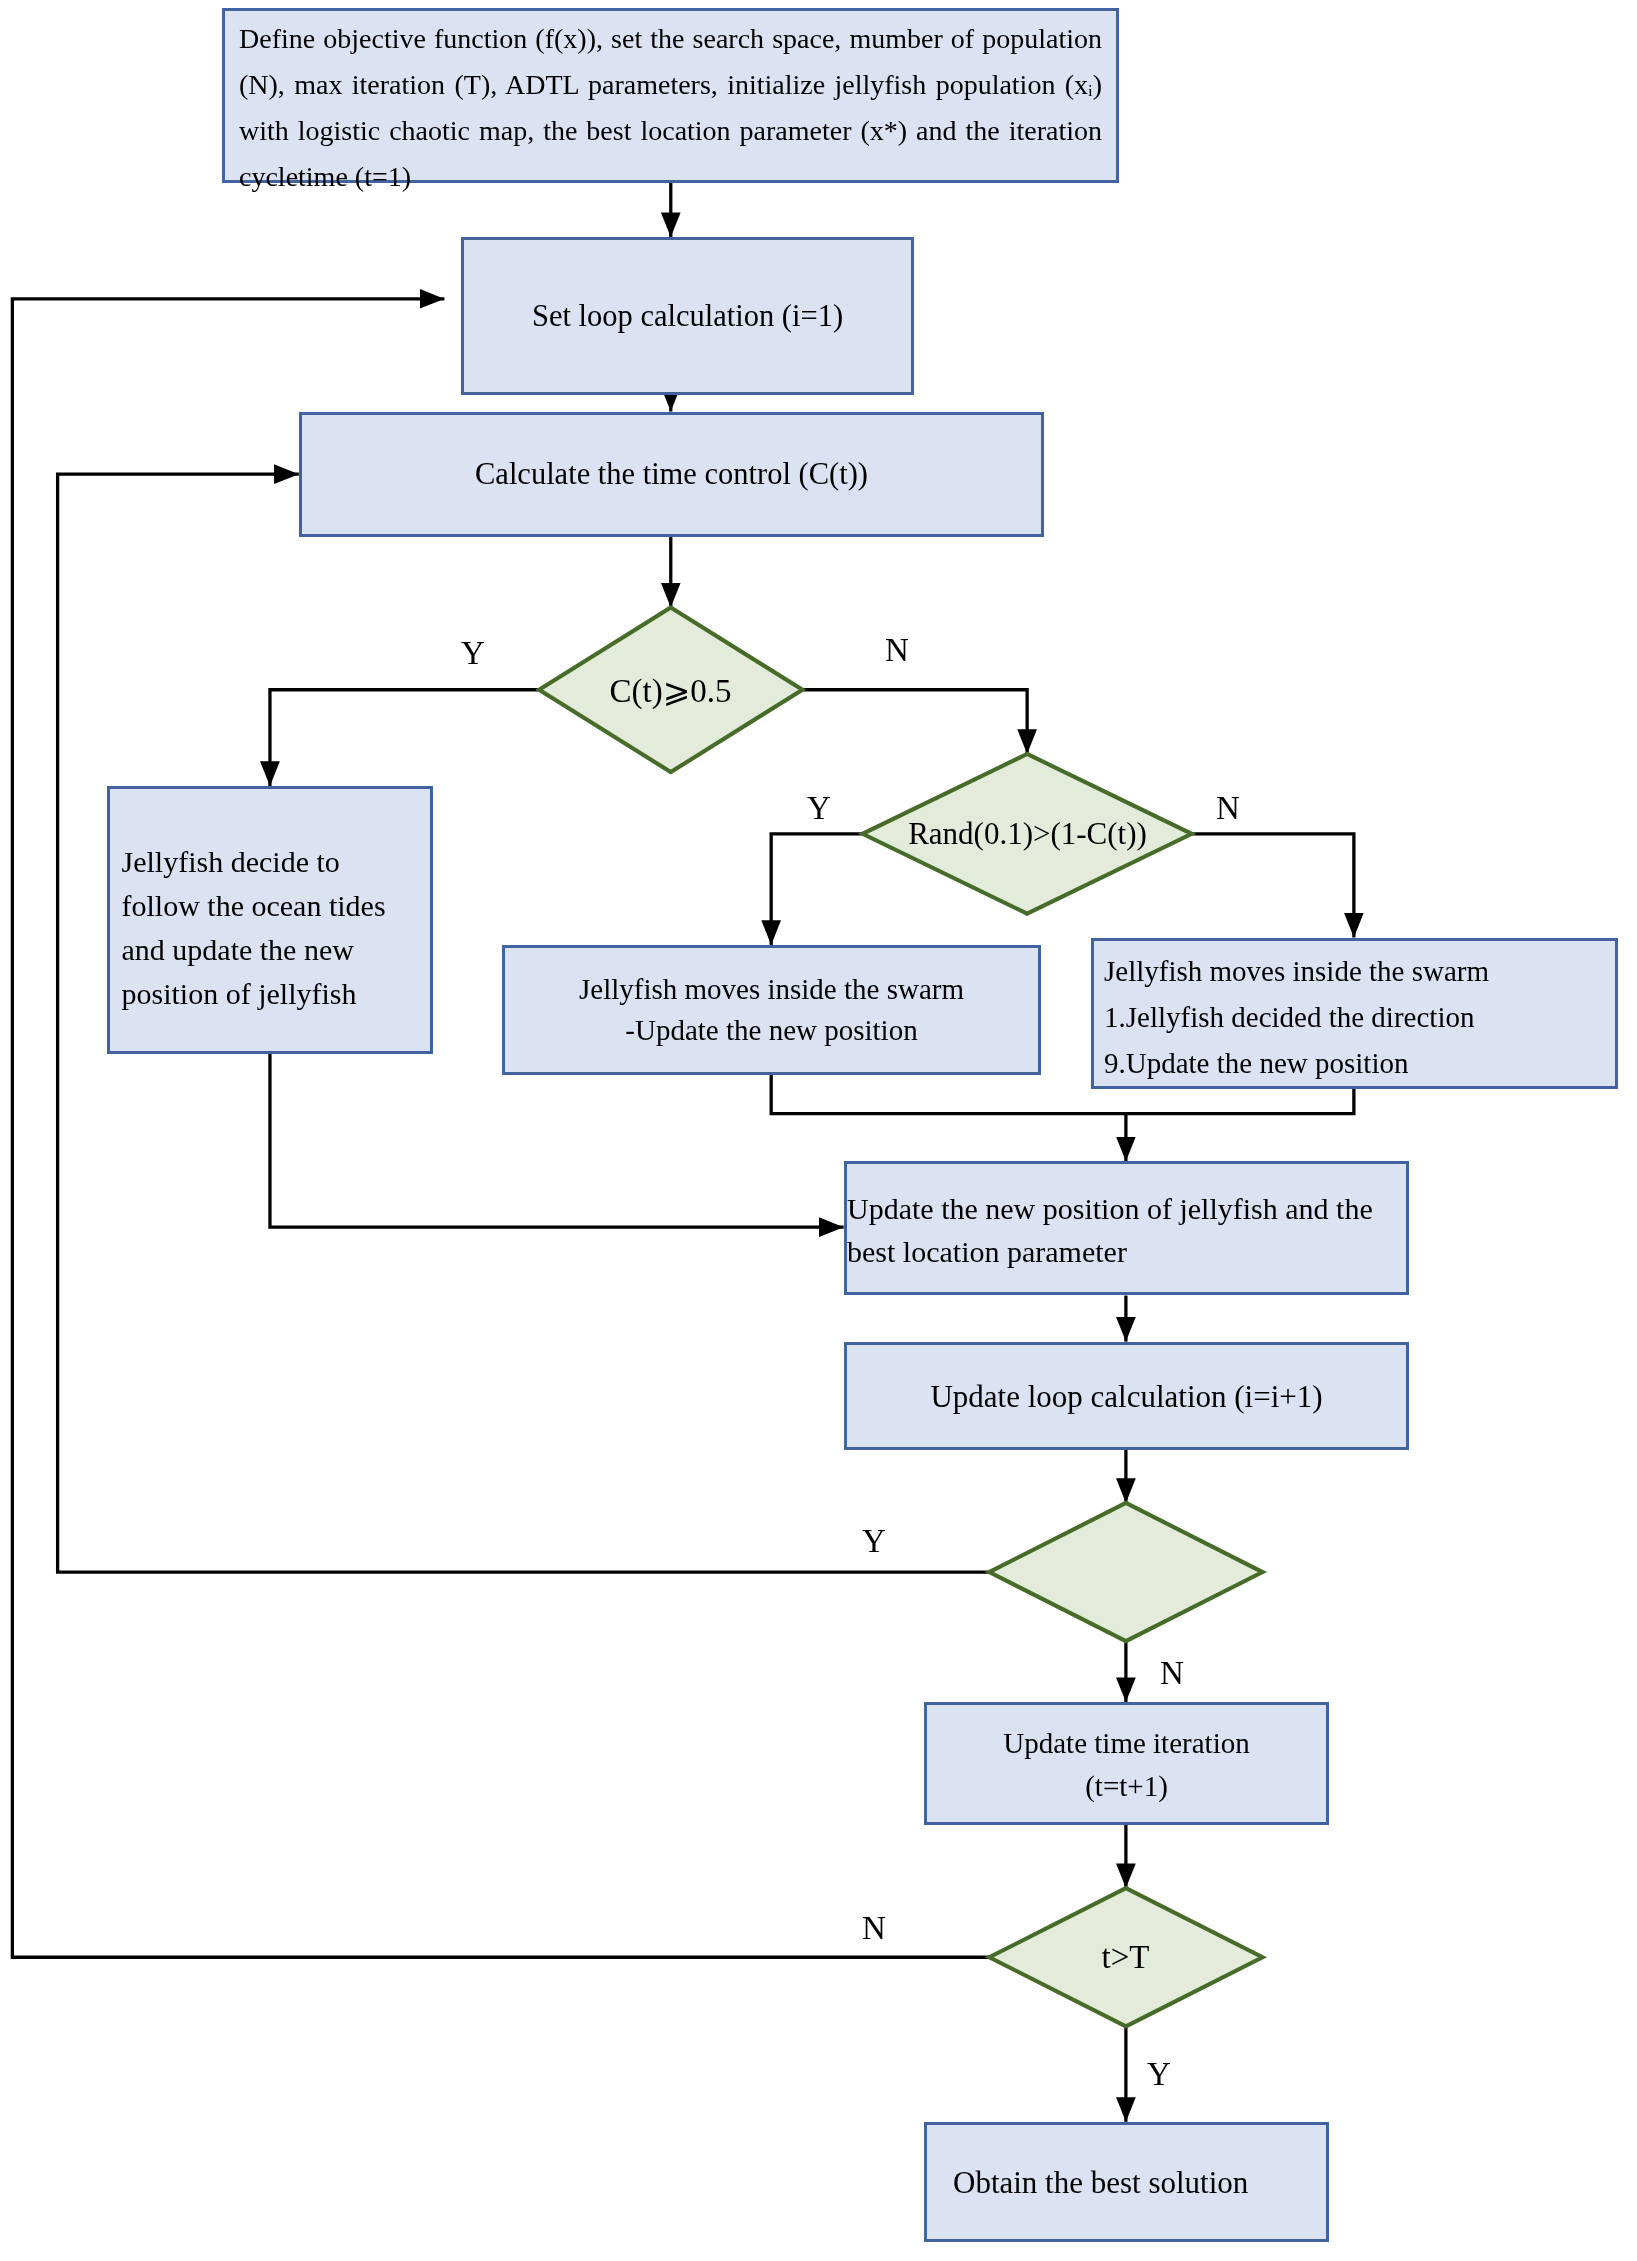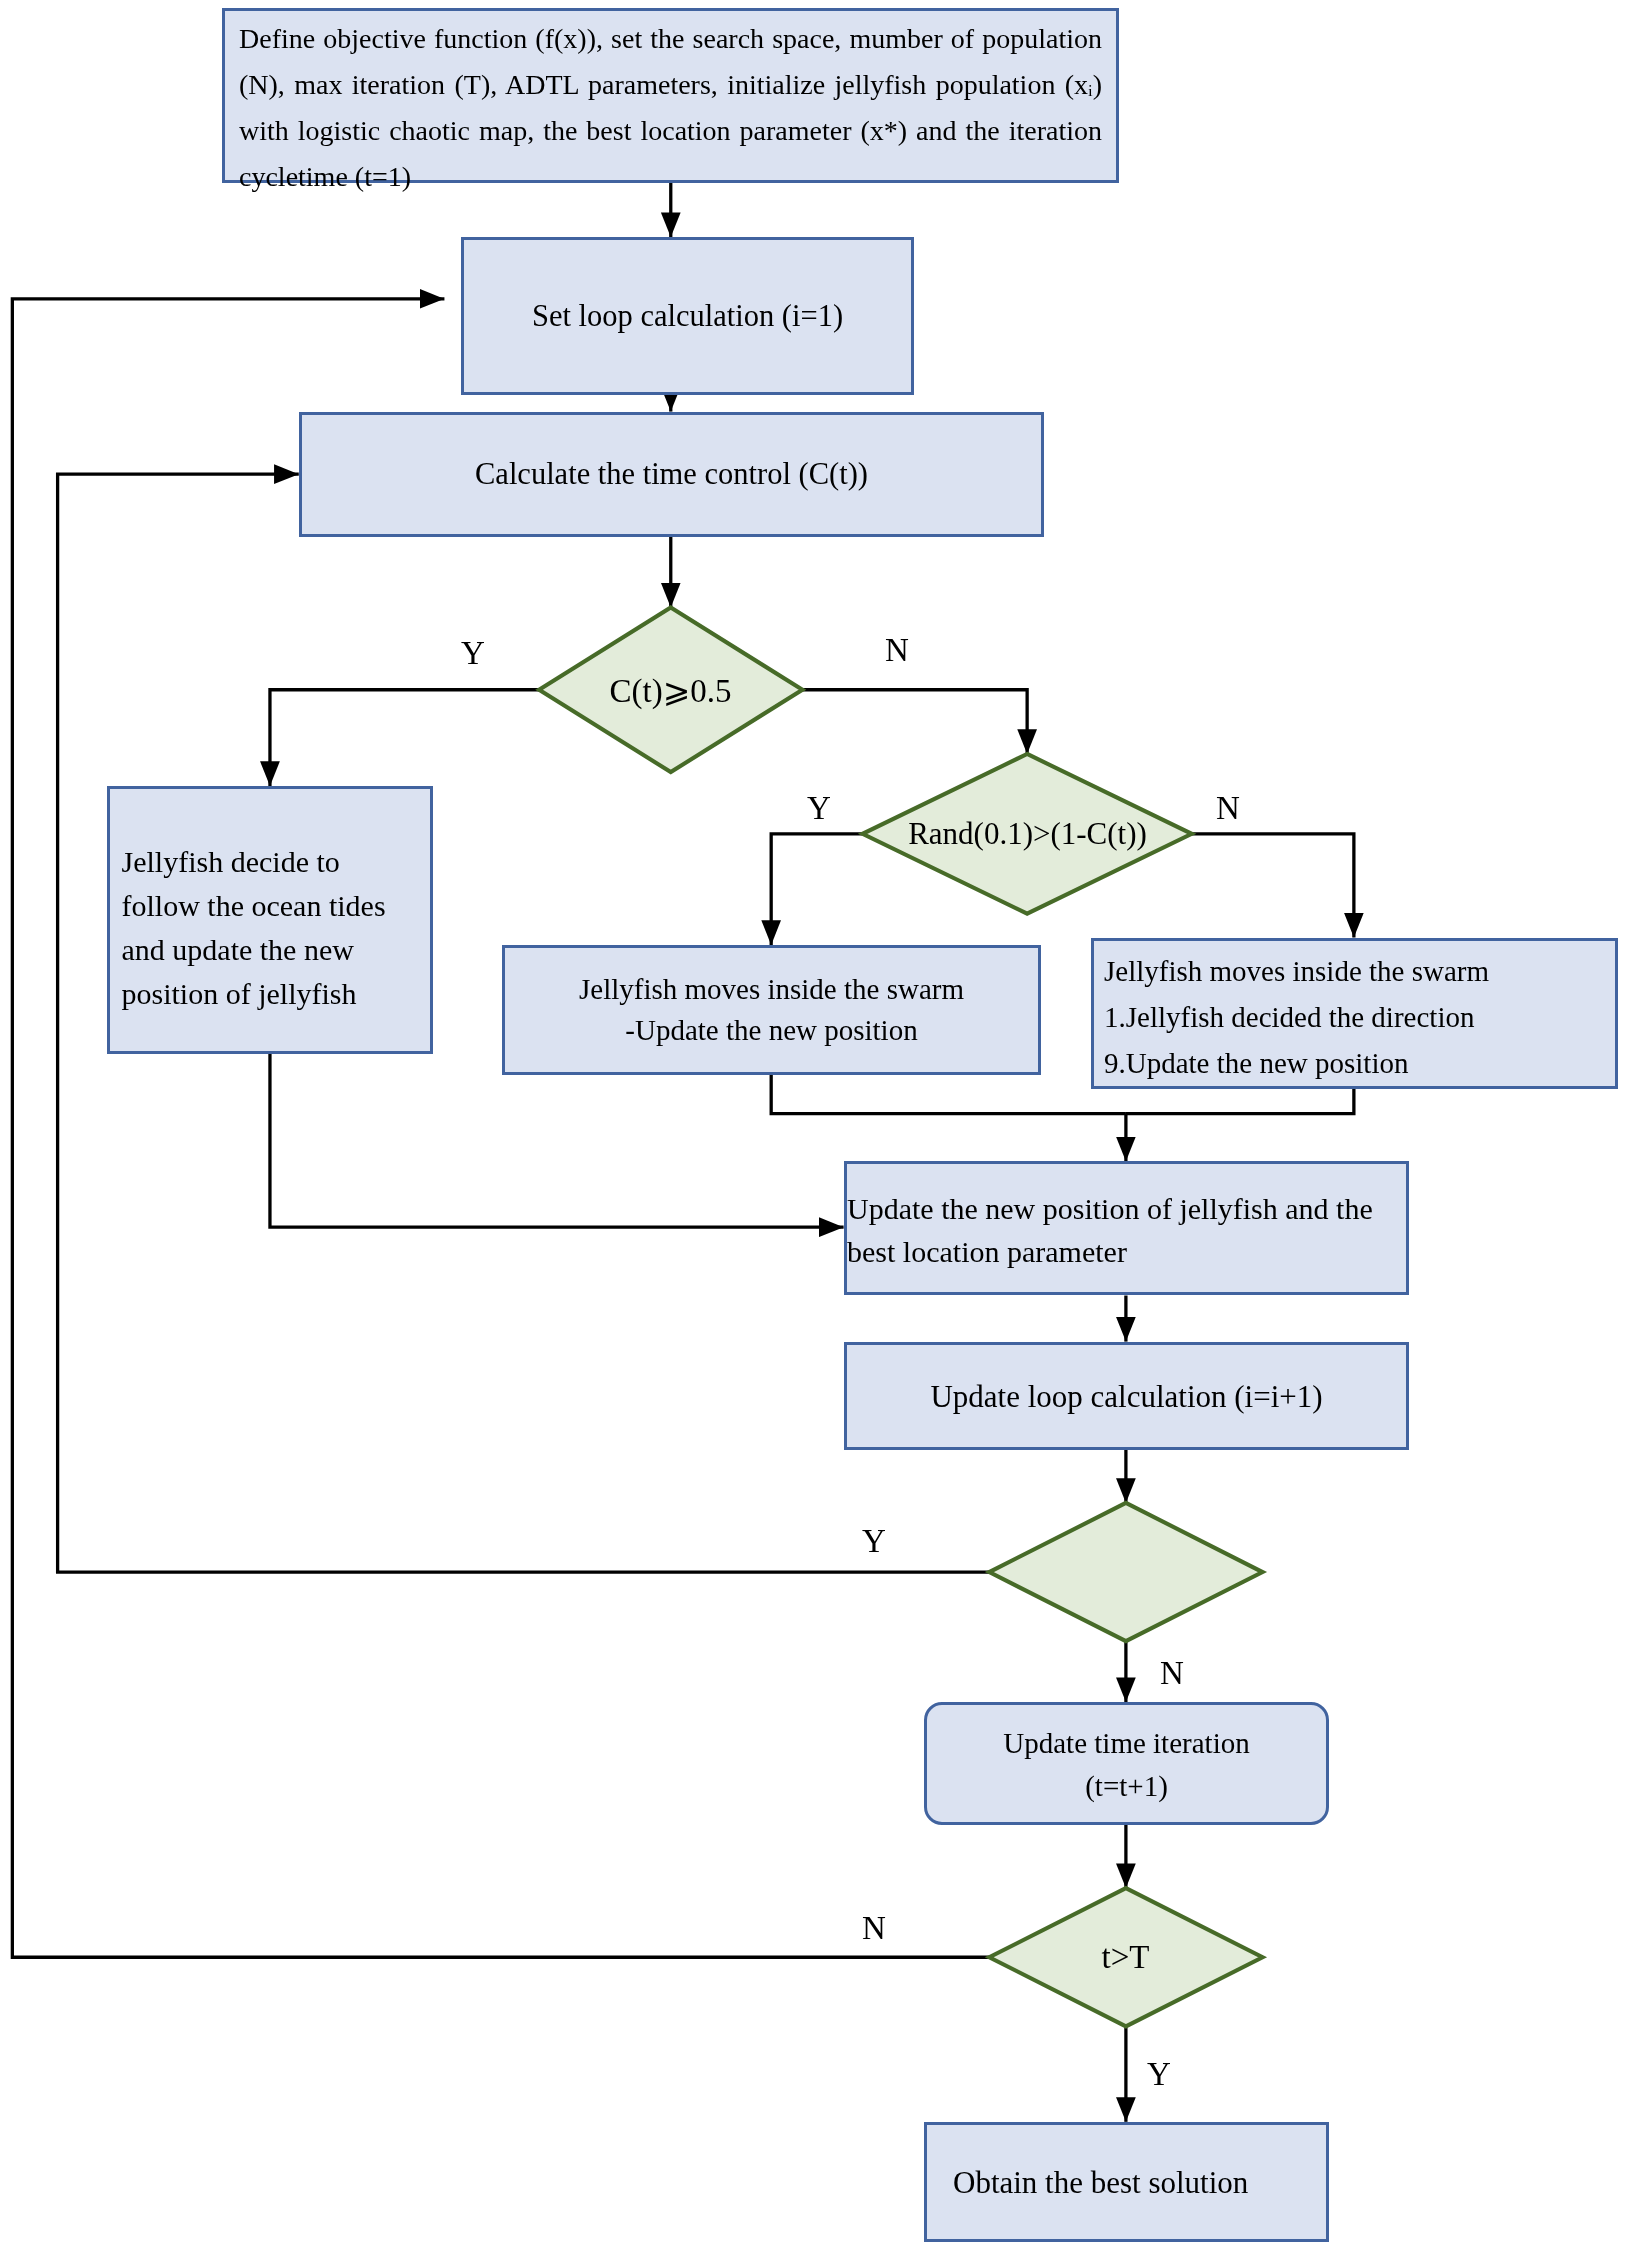--- a/index.html
+++ b/index.html
@@ -41,21 +41,21 @@
   #node-set-loop{left:445px;top:237px;width:453px;height:158px;font-size:30.5px;margin-left:16px;}
   #node-calc-time{left:299px;top:412px;width:745px;height:125px;font-size:30.5px;}
   #node-follow-tides{
     left:107px;top:786px;width:326px;height:268px;
     padding:51px 10px 8.2px 11.5px;font-size:30px;line-height:44px;
   }
   #node-swarm-passive{left:502px;top:945px;width:539px;height:130px;padding-top:21.4px;text-align:center;}
   #node-swarm-active{left:1091px;top:938px;width:527px;height:151px;padding:6.6px 5px 5px 10px;font-size:29px;line-height:46px;}
   #node-update-position{left:844px;top:1161px;width:565px;height:134px;padding-top:23px;font-size:30px;line-height:43px;}
   #node-update-loop{left:844px;top:1342px;width:565px;height:108px;font-size:31px;}
-  #node-update-time{left:924px;top:1702px;width:405px;height:123px;padding-top:16.5px;text-align:center;line-height:43px;border-radius:18px;}
+  #node-update-time{left:924px;top:1702px;width:405px;height:123px;padding-top:16.5px;text-align:center;line-height:43px;}
   #node-obtain{left:924px;top:2122px;width:405px;height:120px;display:flex;align-items:center;padding-left:26px;font-size:31px;}
   #label-d1{left:539px;top:649px;width:263px;height:82px;}
   #label-d2{left:863px;top:793px;width:329px;height:82px;font-size:31px;}
   #label-d3{left:989px;top:1531px;width:273px;height:82px;}
   #label-d4{left:989px;top:1916px;width:273px;height:82px;}
 </style>
 </head>
 <body>
 
 <div id="stage" style="--process-fill: #dbe2f1; --process-border: #41639f; --decision-fill: #e3ecda; --decision-border: #476b28; --line: #000000; --text: #000000;">

